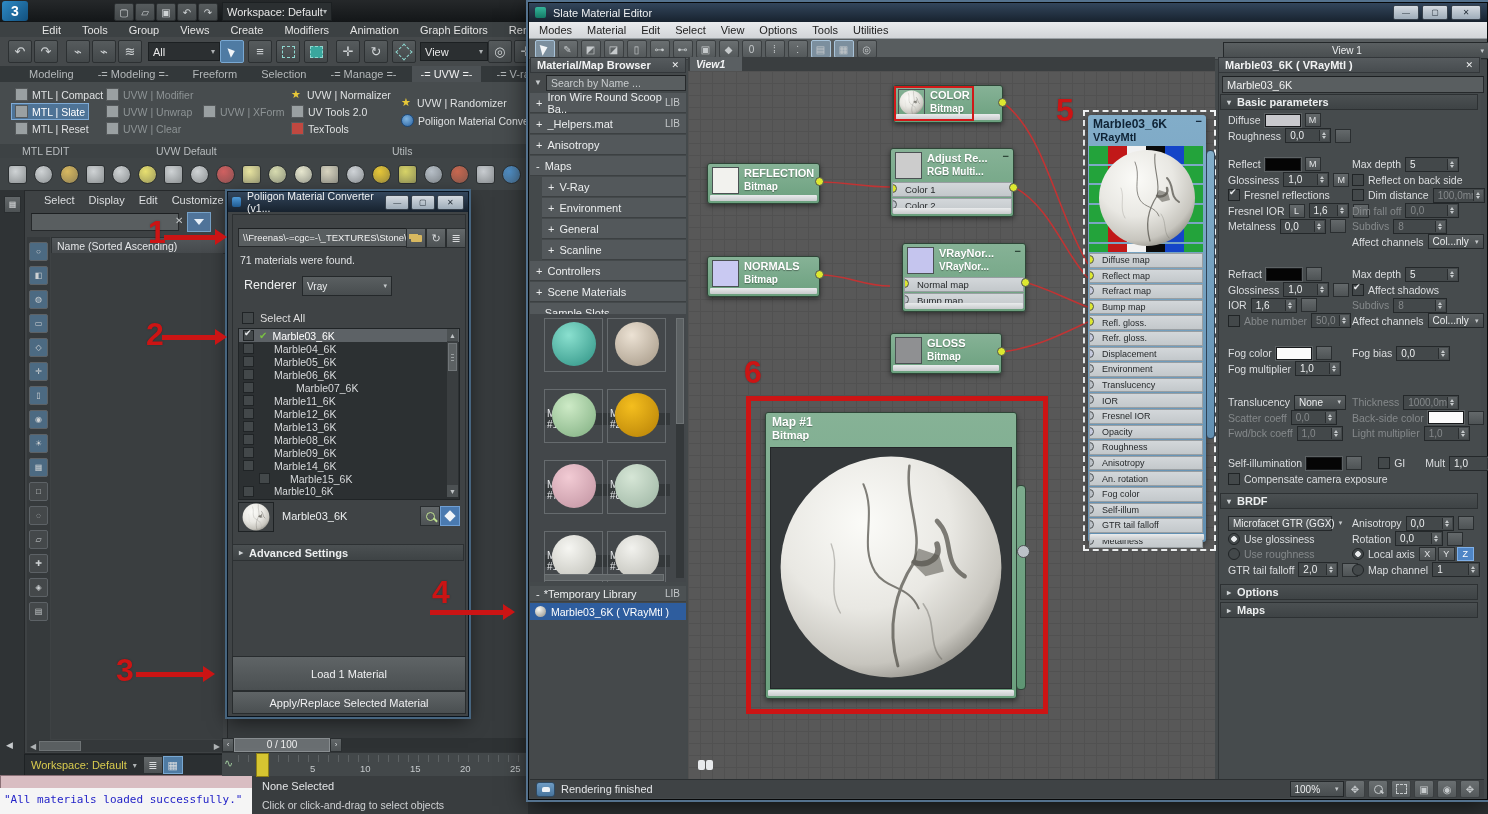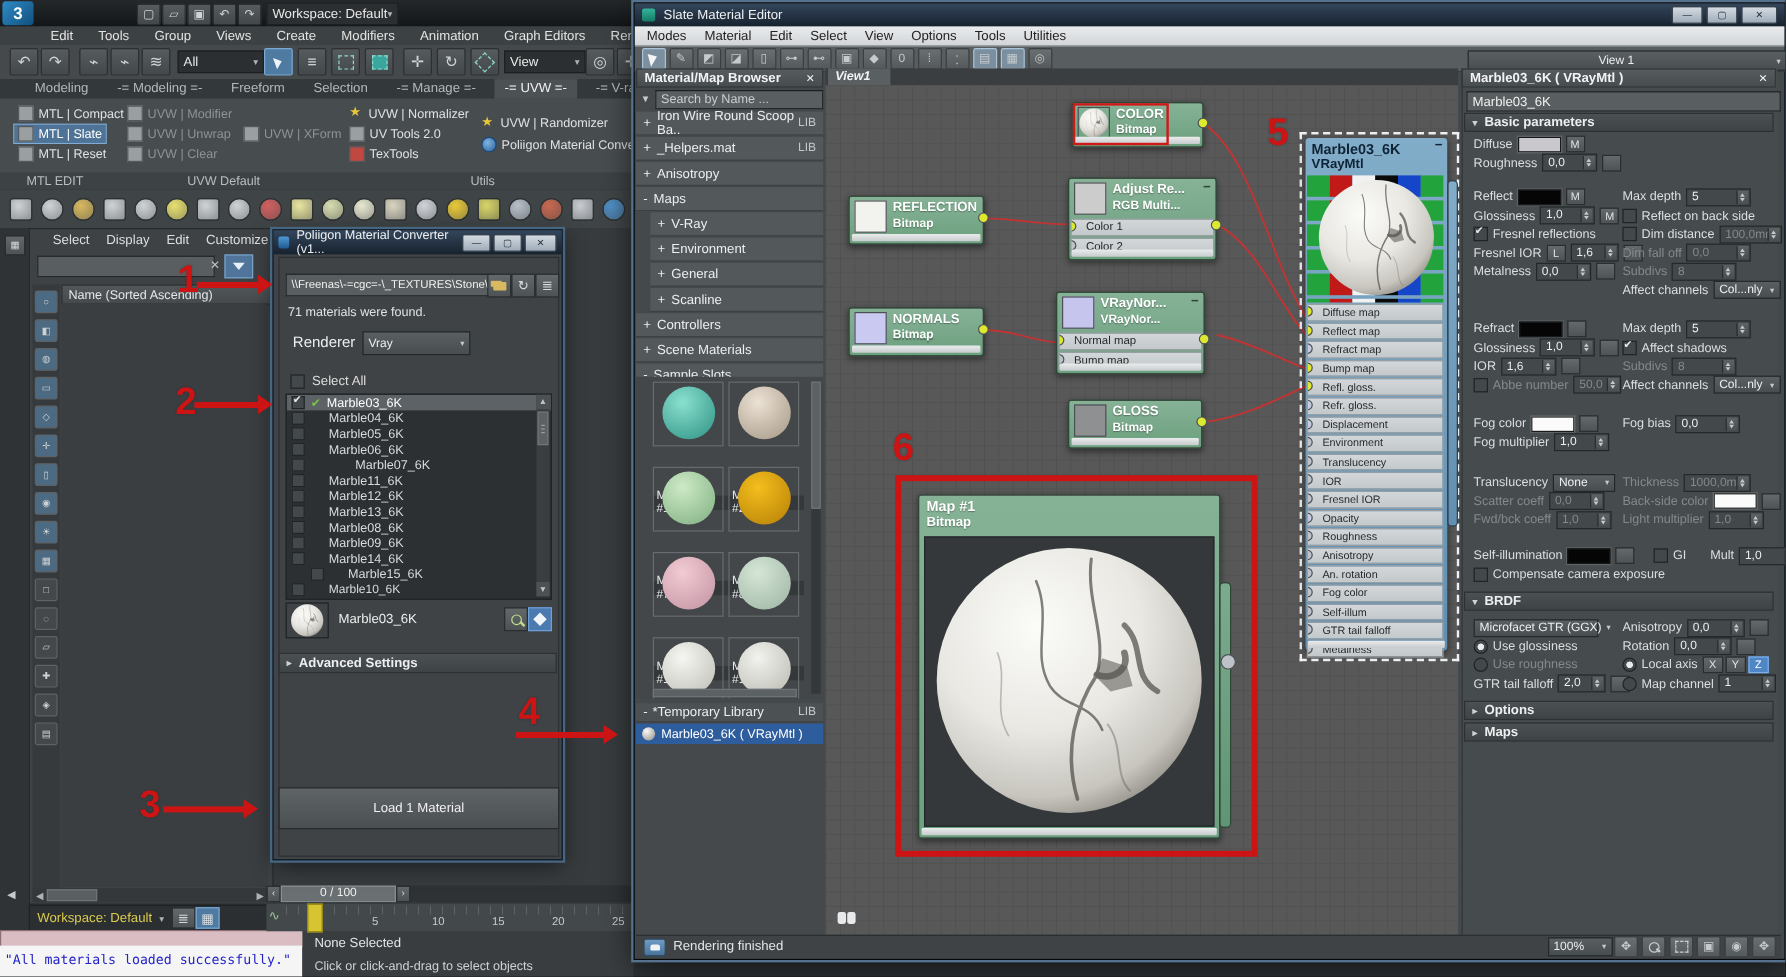--- a/index.html
+++ b/index.html
@@ -501,20 +501,23 @@
     </div>
 
     <div class="abs roll" style="left:4px;top:352px;width:232px;height:17px;box-sizing:border-box;">
       <span class="tri">▸</span>
         <span>Advanced Settings</span>
     </div>
 
     <div class="abs bigbtn" style="left:4px;top:464px;width:232px;height:33px;">
       <span>Load 1 Material</span>
     </div>
+    <div class="abs bigbtn" style="left:4px;top:499px;width:232px;height:21px;">
+      <span>Apply/Replace Selected Material</span>
+    </div>
   </div>
 
   <div class="abs slatewin" style="left:528px;top:2px;width:958px;height:796px;">
     <div class="win-title flx" style="height:19px;padding:0 6px;">
       <span style="width:11px;height:11px;background:linear-gradient(#35b59a,#147a66);border-radius:2px;margin-right:7px;"></span>
       <span style="font-size:11px;">Slate Material Editor</span>
       <span class="winbtn" style="margin-left:auto;">—</span>
       <span class="winbtn" style="margin-left:3px;">▢</span>
       <span class="winbtn" style="margin-left:3px;width:28px;">✕</span>
     </div>
@@ -763,21 +766,21 @@
         </div>
         <div class="slotrow">
           <div class="sock g" style="left: -5px; top: 1px;"></div>
           <span>Color 2</span>
         </div>
       </div>
     <div class="nstrip"></div>
     <div class="sock y outsock" style="top:34px;"></div>
   </div>
 
-  <div class="bnode" style="left:880px;top:243px;width:122px;height:67px;">
+  <div class="bnode" style="left:902px;top:243px;width:122px;height:67px;">
     <div class="nhdr" style="position:relative;">
         <div class="nthumb" style="background:#c5c5ee;"></div>
       <div class="ntit">
           <div>VRayNor...</div>
           <div style="font-size:10px;">VRayNor...</div>
         </div>
       <span style="position:absolute;right:4px;top:1px;color:#2c4436;font-weight:bold;">−</span>
       </div>
     <div id="vnSlots">
         <div class="slotrow">

